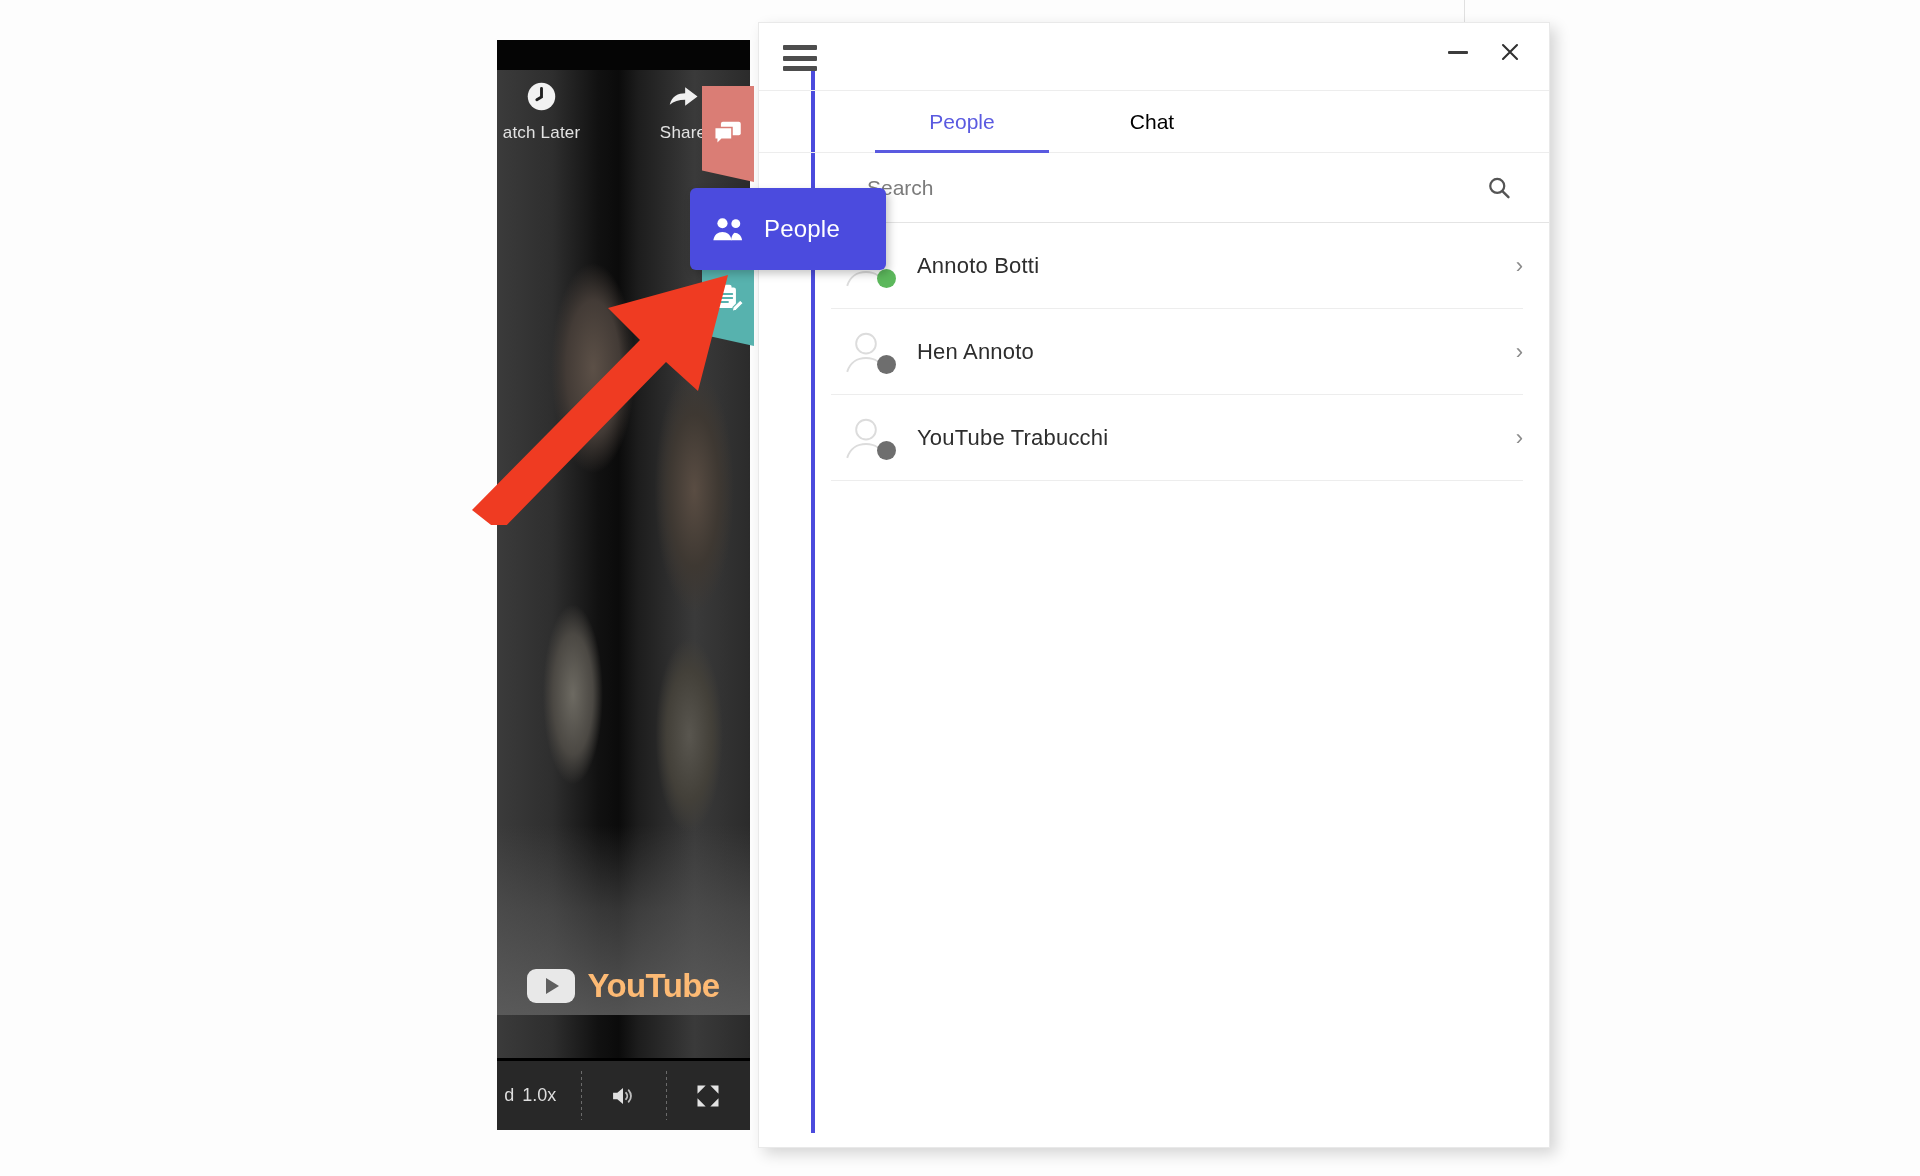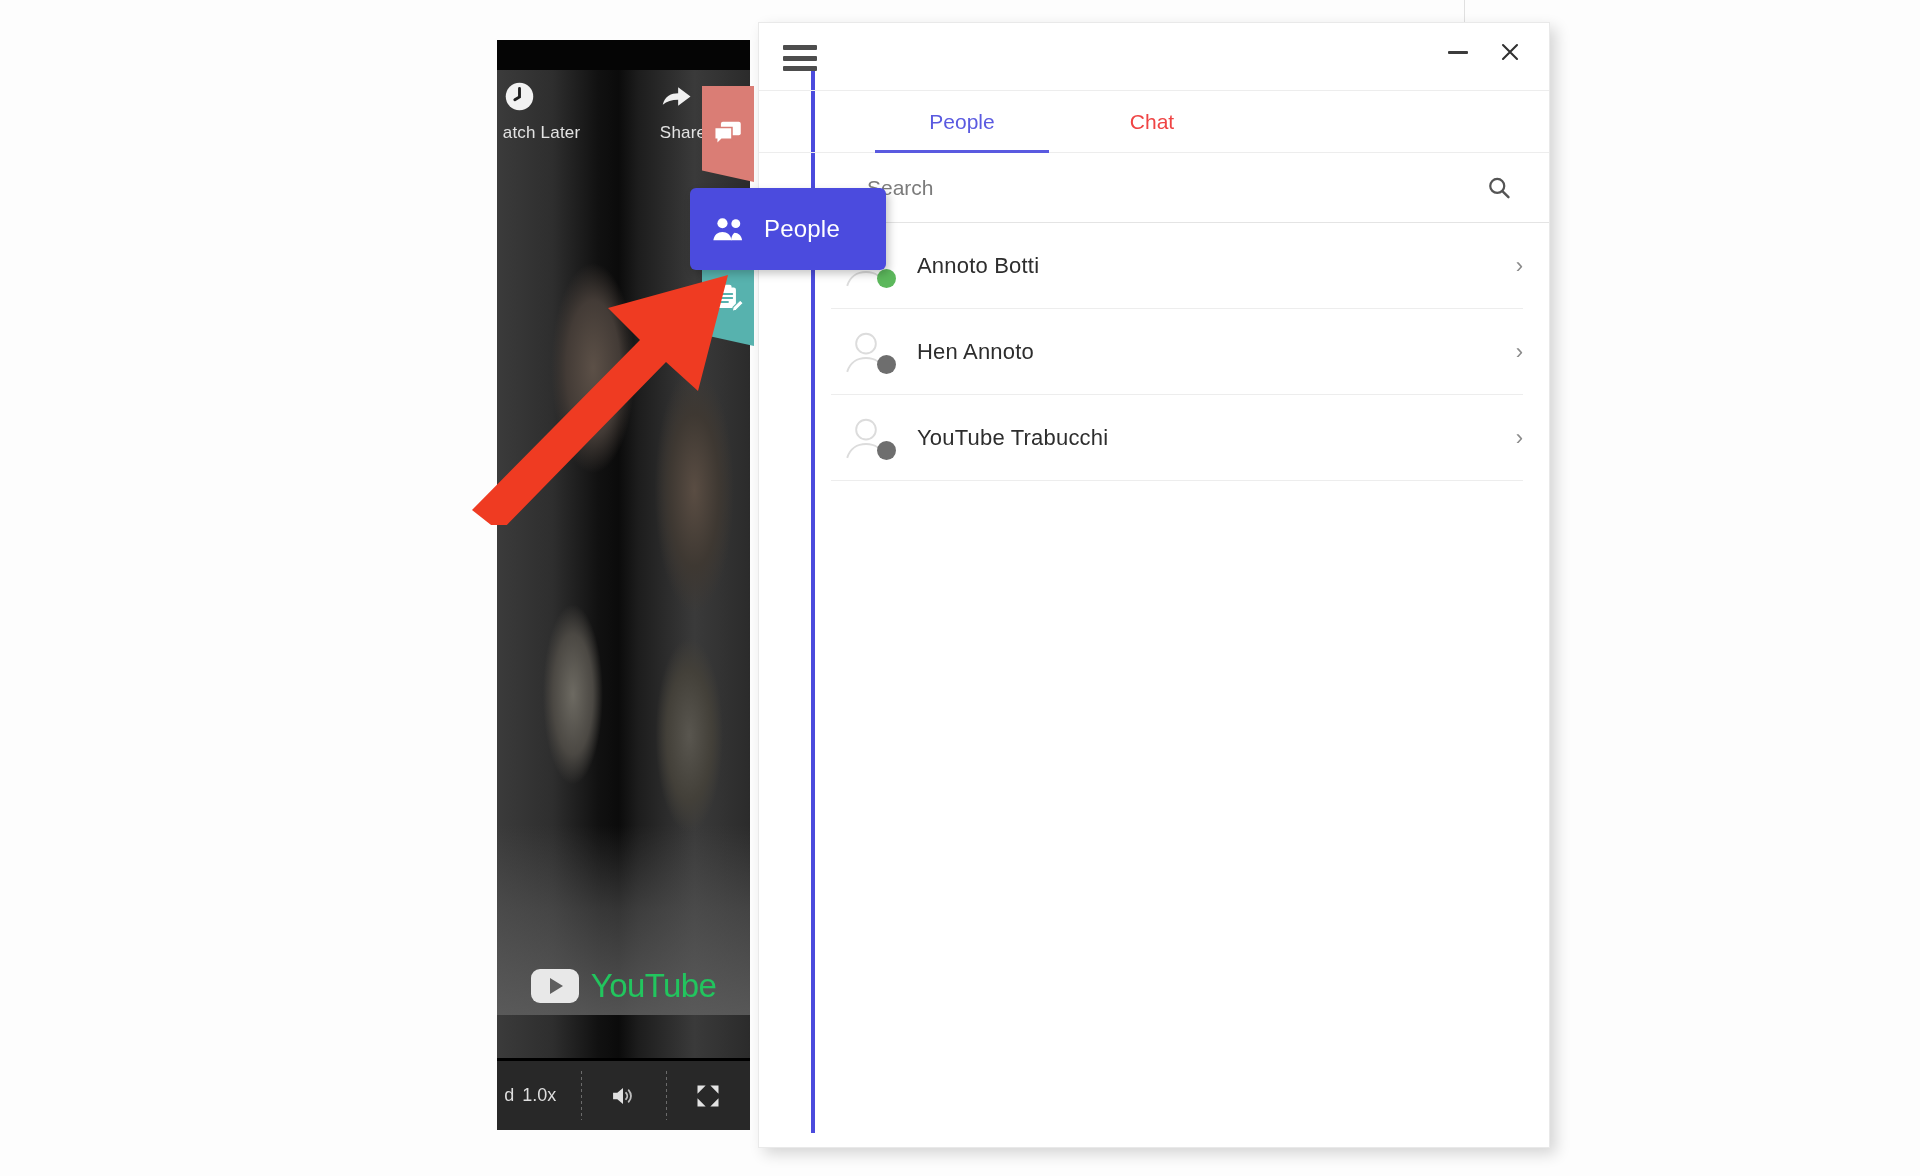--- a/index.html
+++ b/index.html
@@ -36,21 +36,21 @@
       radial-gradient(ellipse 55px 170px at 78% 42%, #5a4d43 0%, #3e3832 45%, rgba(0,0,0,0) 72%),
       radial-gradient(ellipse 40px 120px at 30% 62%, #6d6a62 0%, #4b4843 50%, rgba(0,0,0,0) 75%),
       radial-gradient(ellipse 45px 130px at 76% 66%, #59564f 0%, #434039 50%, rgba(0,0,0,0) 75%),
       linear-gradient(90deg, #3b3b3b 0%, #2e2e2e 22%, #111111 40%, #0b0b0b 48%, #1d1d1d 56%, #3a3a3a 78%, #2b2b2b 100%);
   }
   .video-overlay-actions {
     position: absolute; left: 0; top: 40px; width: 100%; height: 80px;
     display: flex; justify-content: space-around; align-items: flex-start;
     color: #e8e8e8;
   }
-  .ov-action { display: flex; flex-direction: column; align-items: flex-start; gap: 10px; }
+  .ov-action { display: flex; flex-direction: column; align-items: center; gap: 10px; }
   .ov-action .lbl { font-size: 17px; color: #e3e3e3; letter-spacing: .2px; white-space: nowrap; }
   .ov-icon { width: 33px; height: 33px; display: block; }
   .ov-action.watch-later { margin-left: -34px; }
   .ov-action.share { margin-right: 4px; }
 
   .video-lower-fade {
     position: absolute; left: 0; bottom: 115px; width: 100%; height: 190px;
     background: linear-gradient(180deg, rgba(80,80,80,0) 0%, rgba(88,88,88,.55) 45%, rgba(95,95,95,.85) 100%);
   }
   .yt-logo-row {
@@ -59,21 +59,21 @@
   }
   .yt-play-badge {
     width: 48px; height: 34px; border-radius: 9px; background: #e8e8e8;
     display: flex; align-items: center; justify-content: center;
   }
   .yt-play-badge .tri {
     width: 0; height: 0; border-left: 13px solid #5f5f5f;
     border-top: 8px solid transparent; border-bottom: 8px solid transparent;
     margin-left: 3px;
   }
-  .yt-word { color: #22c55e; font-size: 33px; font-weight: normal; letter-spacing: -0.6px; }
+  .yt-word { color: #fdba74; font-size: 33px; font-weight: bold; letter-spacing: -0.6px; }
 
   .video-controls {
     position: absolute; left: 0; bottom: 0; width: 100%; height: 72px;
     background: #282828; border-top: 3px solid #000;
     display: flex; align-items: center;
   }
   .ctrl-cell {
     flex: 1; height: 100%; display: flex; align-items: center; justify-content: center;
     color: #dedede; font-size: 18px; position: relative;
   }
@@ -107,21 +107,21 @@
   .win-btn { width: 26px; height: 26px; display: flex; align-items: center; justify-content: center; cursor: pointer; }
   .min-bar { width: 20px; height: 3px; background: #3c3c3c; border-radius: 1px; }
 
   
   .tabs-row {
     position: relative; height: 62px; border-bottom: 1px solid #ededed;
     display: flex; align-items: stretch; padding-left: 108px;
   }
   .tab {
     width: 190px; display: flex; align-items: center; justify-content: center;
-    font-size: 21px; color: #ef4444; cursor: pointer; position: relative;
+    font-size: 21px; color: #000000; cursor: pointer; position: relative;
   }
   .tab.active { color: #5a5ae0; }
   .tab.active::after {
     content: ""; position: absolute; left: 8px; right: 8px; bottom: -1px; height: 3px;
     background: #5a5ae0;
   }
 
   
   .search-row {
     position: relative; height: 70px; border-bottom: 1px solid #e4e4e4;

